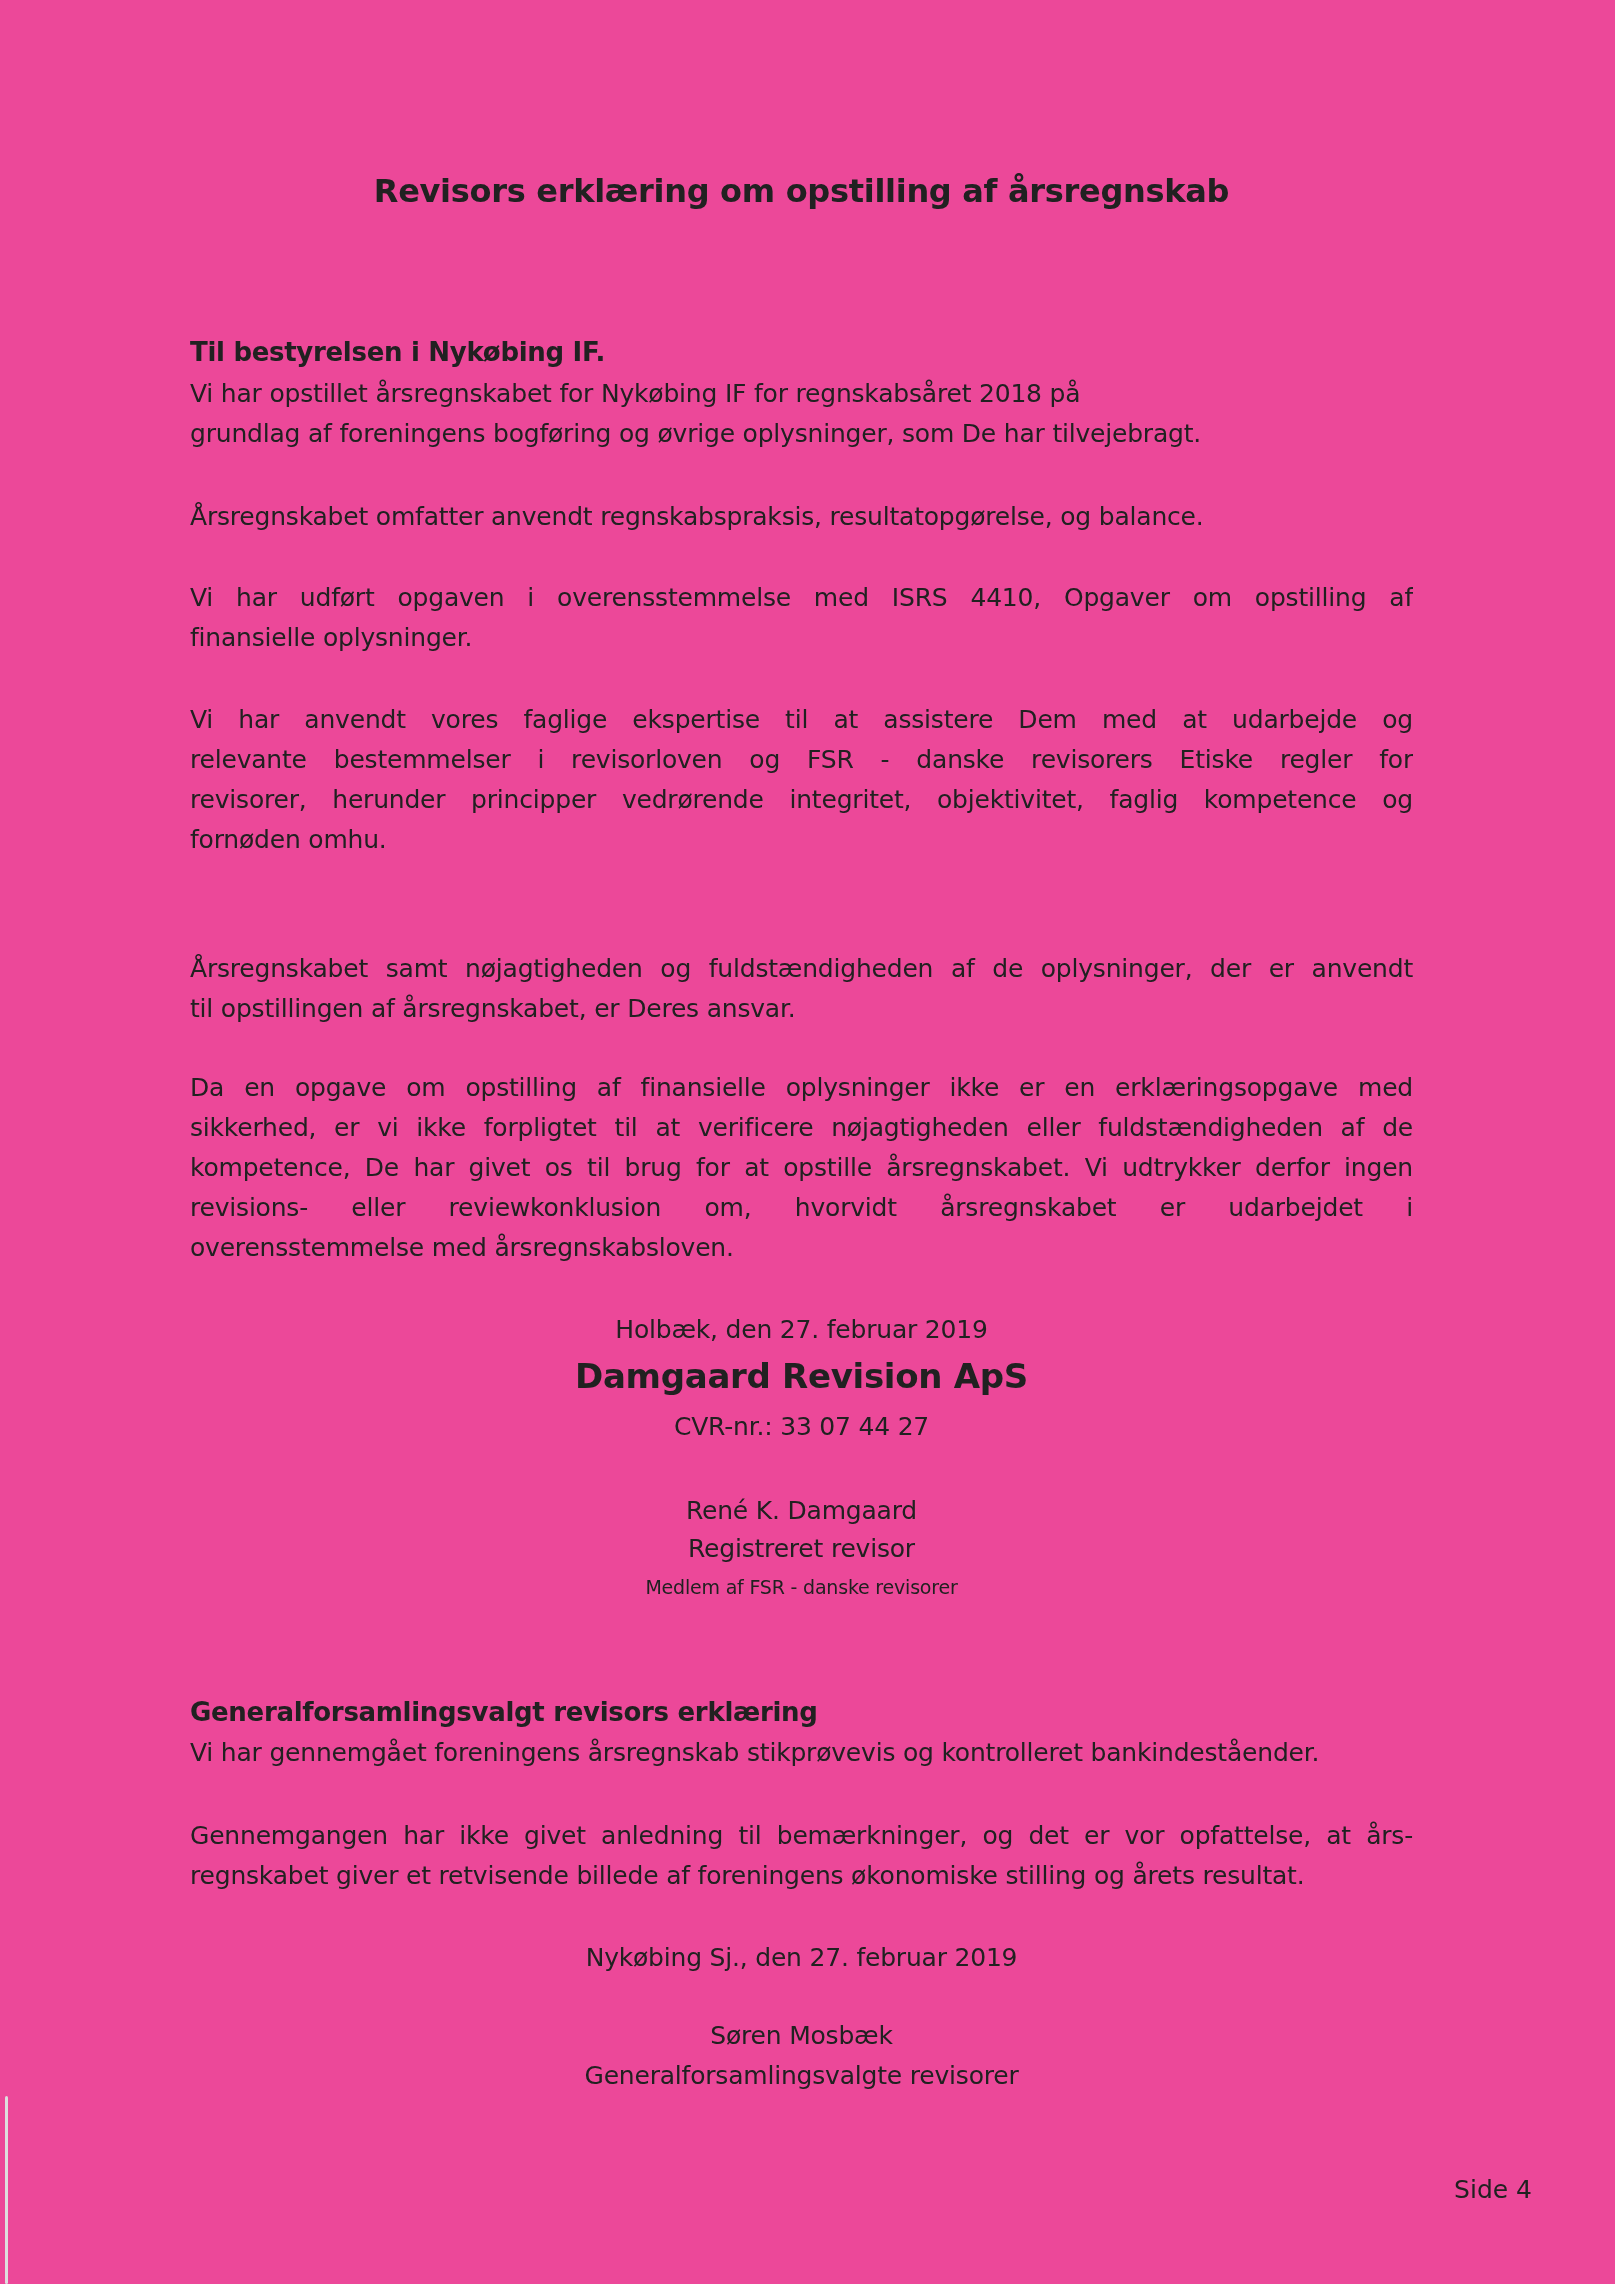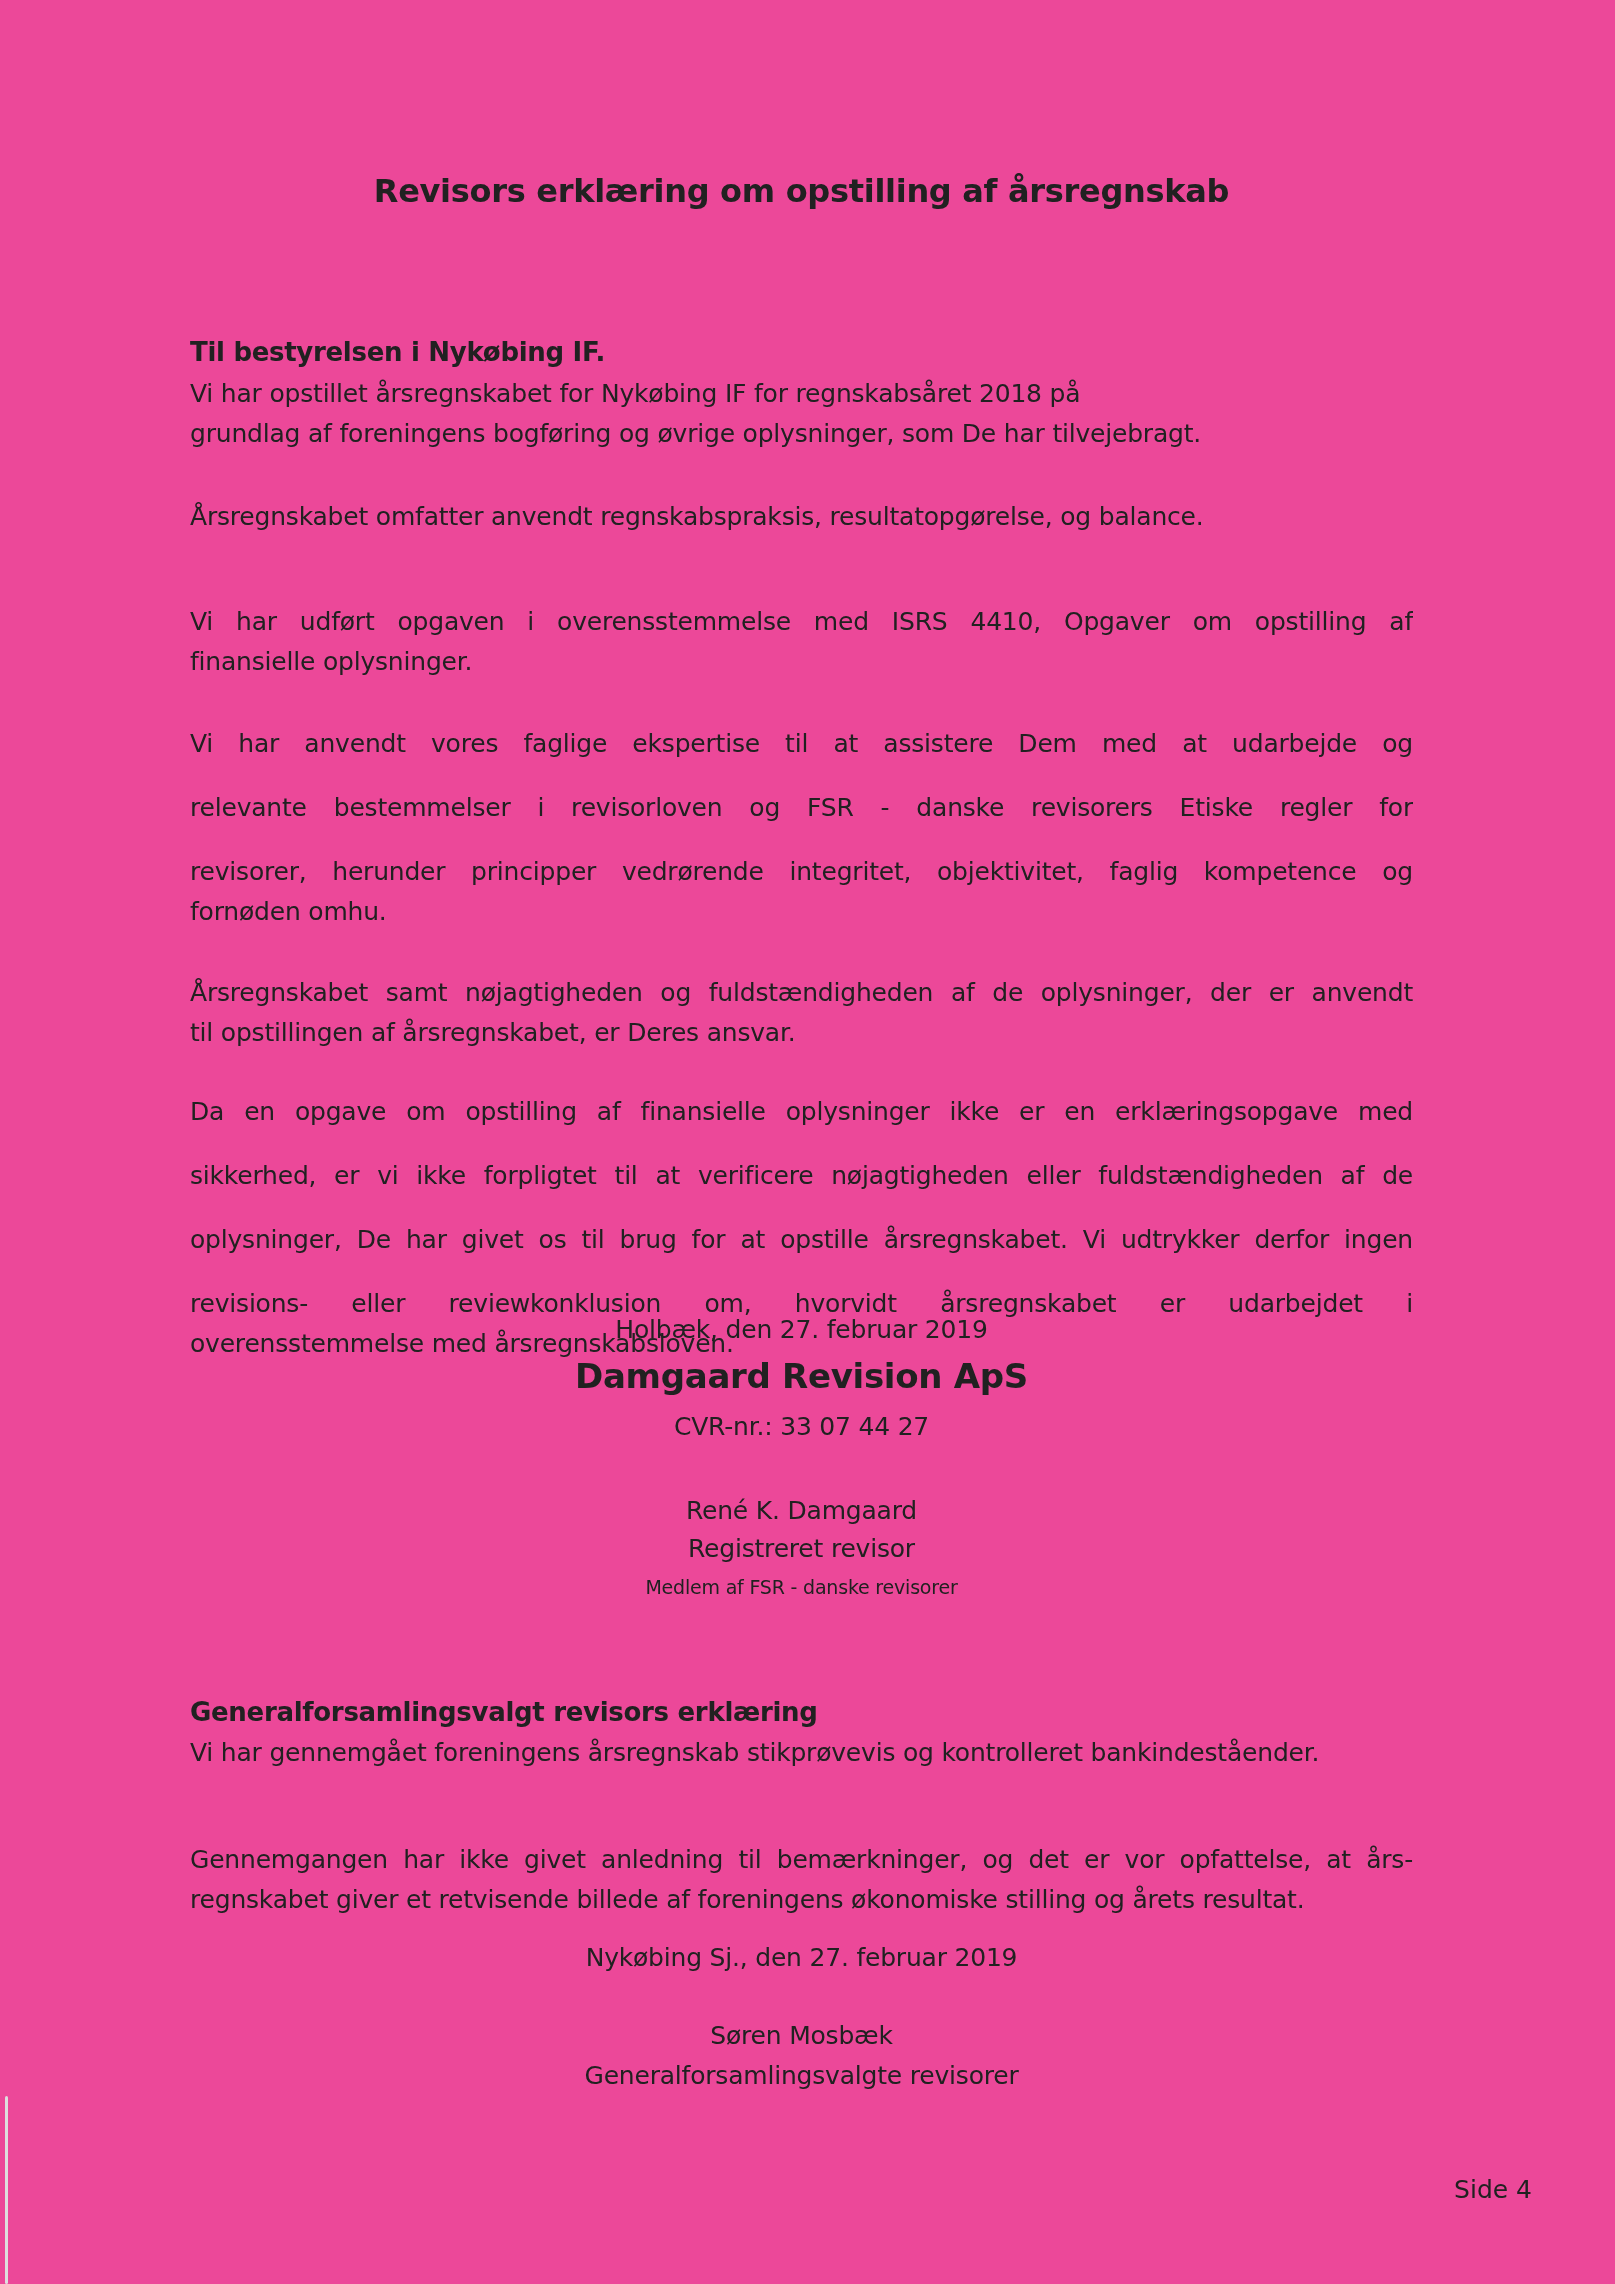--- a/index.html
+++ b/index.html
@@ -51,21 +51,20 @@
   .ln {
     font-size: 25px;
     line-height: 40px;
     height: 40px;
     overflow: hidden;
     white-space: nowrap;
   }
   .ln.just {
     white-space: normal;
     text-align: justify;
-    margin-top: 24px;
   }
   .ln.just::after {
     content: "";
     display: inline-block;
     width: 100%;
     height: 0;
   }
   .heading {
     font-size: 26px;
     line-height: 40px;
@@ -129,21 +128,21 @@
   </div>
 
   <div class="block" style="top:949px;">
     <div class="ln just">Årsregnskabet samt nøjagtigheden og fuldstændigheden af de oplysninger, der er anvendt</div>
     <div class="ln">til opstillingen af årsregnskabet, er Deres ansvar.</div>
   </div>
 
   <div class="block" style="top:1068px;">
     <div class="ln just">Da en opgave om opstilling af finansielle oplysninger ikke er en erklæringsopgave med</div>
     <div class="ln just">sikkerhed, er vi ikke forpligtet til at verificere nøjagtigheden eller fuldstændigheden af de</div>
-    <div class="ln just">oplysninger, De har givet os til brug for at opstille årsregnskabet. Vi udtrykker derfor ingen</div>
+    <div class="ln just">kompetence, De har givet os til brug for at opstille årsregnskabet. Vi udtrykker derfor ingen</div>
     <div class="ln just">revisions- eller reviewkonklusion om, hvorvidt årsregnskabet er udarbejdet i</div>
     <div class="ln">overensstemmelse med årsregnskabsloven.</div>
   </div>
 
   <div class="block centered ln" style="top:1310px;">Holbæk, den 27. februar 2019</div>
   <div class="block centered company" style="top:1353px;">Damgaard Revision ApS</div>
   <div class="block centered ln" style="top:1407px;">CVR-nr.: 33 07 44 27</div>
   <div class="block centered ln" style="top:1491px;">René K. Damgaard</div>
   <div class="block centered ln" style="top:1529px;">Registreret revisor</div>
   <div class="block heading" style="top:1692px;">Generalforsamlingsvalgt revisors erklæring</div>

